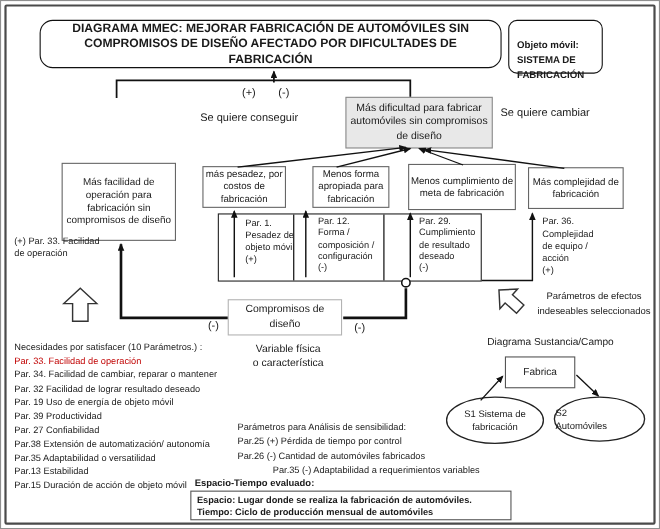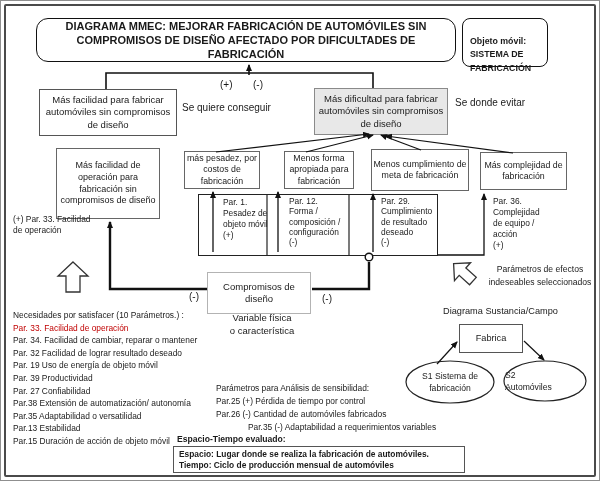--- a/index.html
+++ b/index.html
@@ -47,29 +47,26 @@
 FABRICACIÓN</span>
     </div>
 
     <div class="abs box rounded bold" style="left:35px; top:17px; width:420px; height:44px; font-size:11px; padding:2px 8px;">
       <span>DIAGRAMA MMEC: MEJORAR FABRICACIÓN DE AUTOMÓVILES SIN COMPROMISOS DE DISEÑO AFECTADO POR DIFICULTADES DE FABRICACIÓN</span>
     </div>
 
     <div class="abs" style="left:219px; top:78px; font-size:10px;">(+)</div>
     <div class="abs" style="left:252px; top:78px; font-size:10px;">(-)</div>
 
-    <div class="abs box" style="left:38px; top:88px; width:138px; height:47px; font-size:9.5px; border-color:#555;">
-      <span>Más facilidad para fabricar automóviles sin compromisos de diseño</span>
-    </div>
     <div class="abs" style="left:181px; top:101px; font-size:10px;">Se quiere conseguir</div>
 
     <div class="abs box" style="left:313px; top:87px; width:134px; height:47px; font-size:9.5px; background:#E8E8E8; border-color:#8a8a8a;">
       <span>Más dificultad para fabricar automóviles sin compromisos de diseño</span>
     </div>
-    <div class="abs" style="left:454px; top:96px; font-size:10px;">Se donde evitar</div>
+    <div class="abs" style="left:454px; top:96px; font-size:10px;">Se quiere cambiar</div>
 
     <div class="abs box" style="left:55px; top:147px; width:104px; height:71px; font-size:9px;">
       <span>Más facilidad de operación para fabricación sin compromisos de diseño</span>
     </div>
     <div class="abs box" style="left:183px; top:150px; width:76px; height:38px; font-size:8.8px;">
       <span>más pesadez, por costos de fabricación</span>
     </div>
     <div class="abs box" style="left:283px; top:150px; width:70px; height:38px; font-size:8.8px;">
       <span>Menos forma apropiada para fabricación</span>
     </div>
@@ -97,21 +94,21 @@
 Cumplimiento
 de resultado
 deseado
 (-)</div>
     <div class="abs pre" style="left:492px; top:195px; width:62px; font-size:8.4px; line-height:1.3;">Par. 36.
 Complejidad
 de equipo /
 acción
 (+)</div>
 
-    <div class="abs box" style="left:206px; top:271px; width:104px; height:42px; font-size:9.5px; border-color:#b3b3b3;align-items:center;">
+    <div class="abs box" style="left:206px; top:271px; width:104px; height:33px; font-size:9.5px; border-color:#b3b3b3;align-items:center;">
       <span>Compromisos de diseño</span>
     </div>
     <div class="abs" style="left:188px; top:290px; font-size:10px;">(-)</div>
     <div class="abs" style="left:321px; top:292px; font-size:10px;">(-)</div>
     <div class="abs pre" style="left:212px; top:310px; width:98px; font-size:9.5px; line-height:1.4; text-align:center;">Variable física
 o característica</div>
 
     <div class="abs pre" style="left:480px; top:262px; width:118px; font-size:8.6px; line-height:1.5; text-align:center;">Parámetros de efectos
 indeseables seleccionados</div>
 

